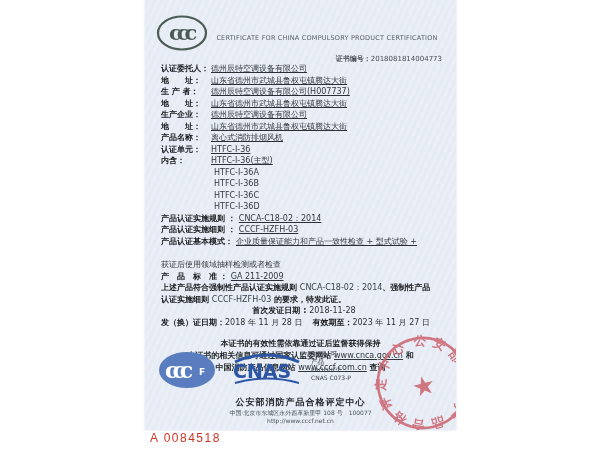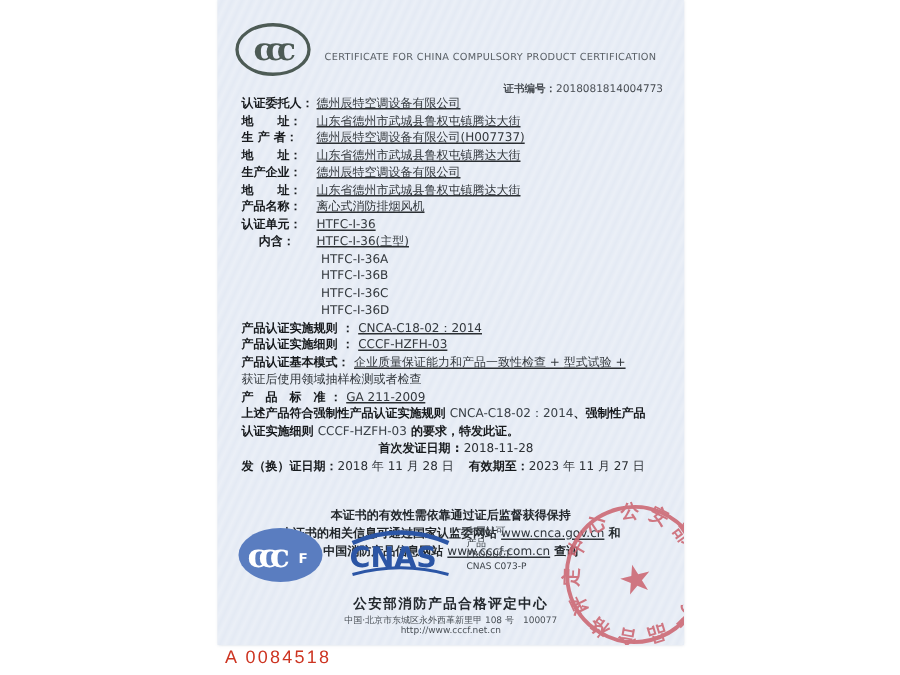--- a/index.html
+++ b/index.html
@@ -21,22 +21,22 @@
     font-size:6.5px;color:#5a6066;letter-spacing:0.2px;}
   .certno{position:absolute;right:14px;top:54px;font-size:7px;color:#474c52;}
   .certno .lbl{font-weight:bold;}
   
   .fields{position:absolute;left:16px;top:63px;width:286px;font-size:8px;line-height:11.5px;}
   .row{white-space:nowrap;height:11.5px;text-decoration:underline;}
   .row .lbl{display:inline-block;width:50px;font-weight:bold;color:#16191c;}
   .row .lbl.wide{width:auto;margin-right:3px;}
   .row .val{color:#33383d;}
   .model-row{padding-left:53px;height:11.5px;color:#33383d;}
-  .inner-lbl{display:inline-block;width:50px;text-align:center;font-weight:bold;color:#16191c;padding-right:3px;box-sizing:border-box;}
-  .cont-line{height:11.5px;color:#33383d;}
+  .inner-lbl{display:inline-block;width:50px;text-align:left;font-weight:bold;color:#16191c;padding-right:3px;box-sizing:border-box;}
+  .cont-line{height:11.5px;color:#33383d;margin-top:12px;}
   .stmt{height:11.5px;}
   .stmt .b{font-weight:bold;color:#16191c;}
   .stmt .n{color:#3a4147;}
   .first-issue{height:11.5px;text-align:center;}
   .first-issue .b{font-weight:bold;color:#16191c;}
   .dates{height:11.5px;}
   .dates .b{font-weight:bold;color:#16191c;}
   .dates .sp{display:inline-block;width:10px;}
   
   .notice{position:absolute;left:0;top:338px;width:311px;text-align:center;

